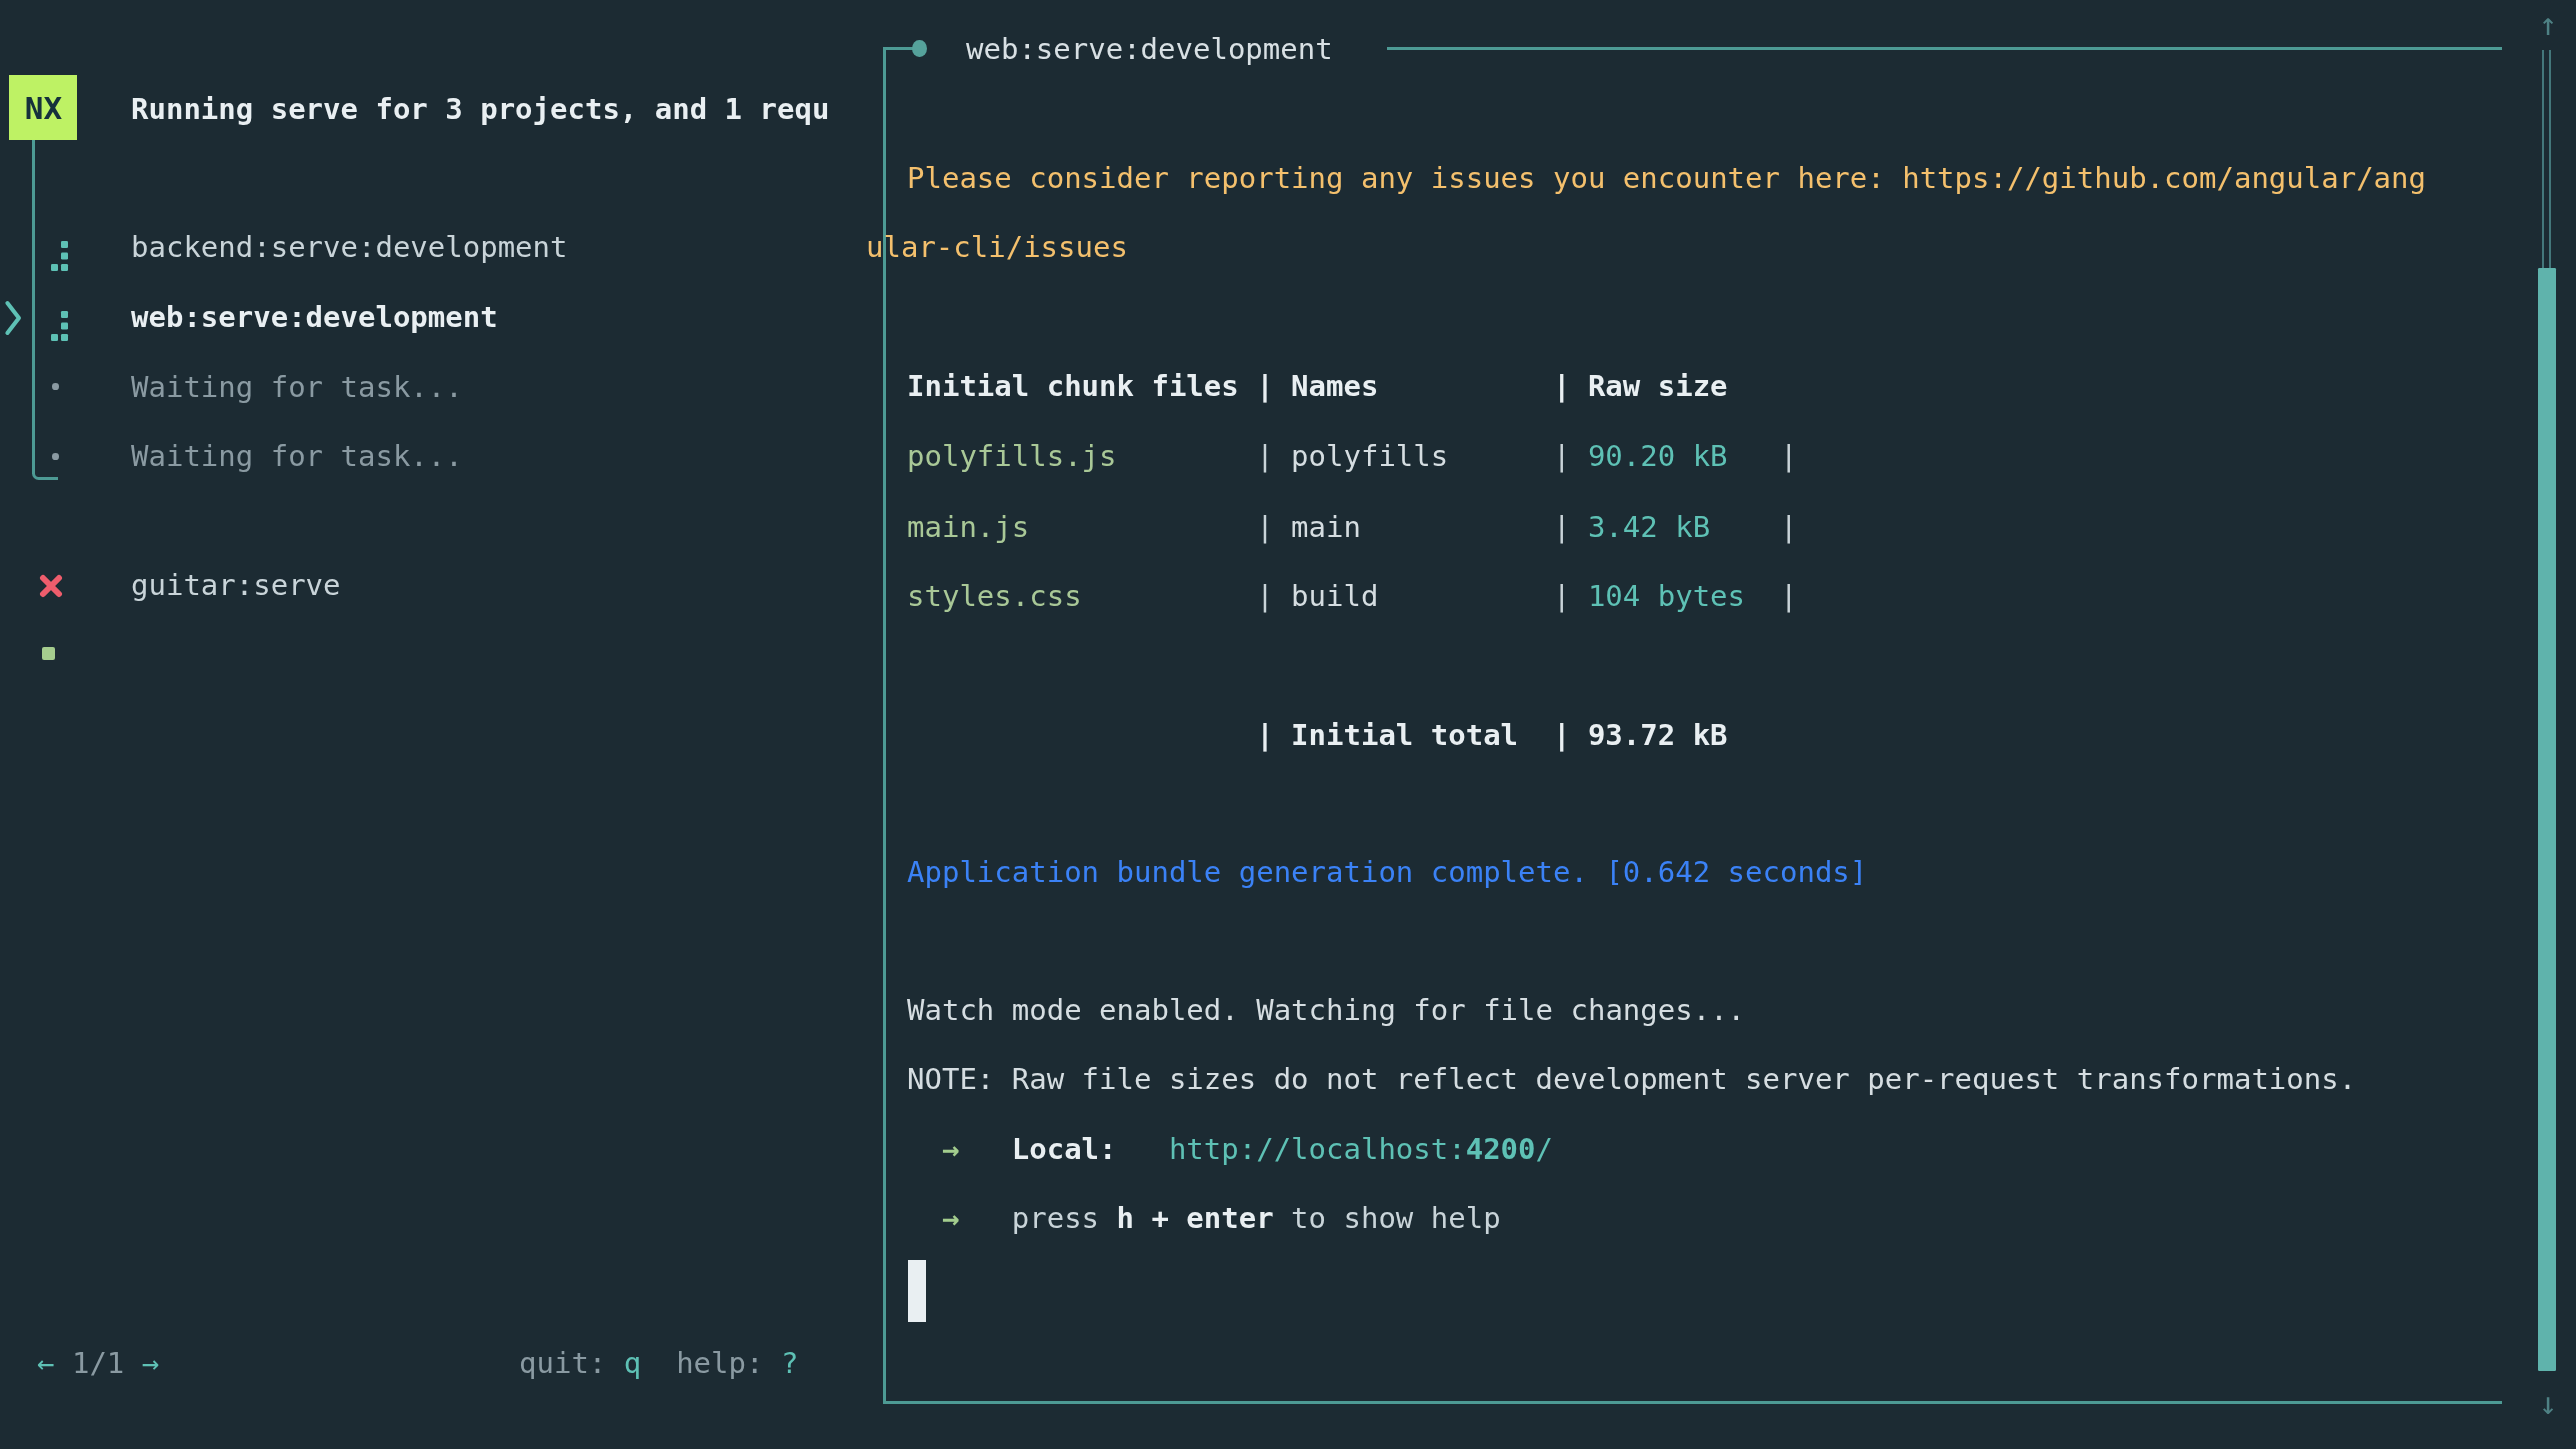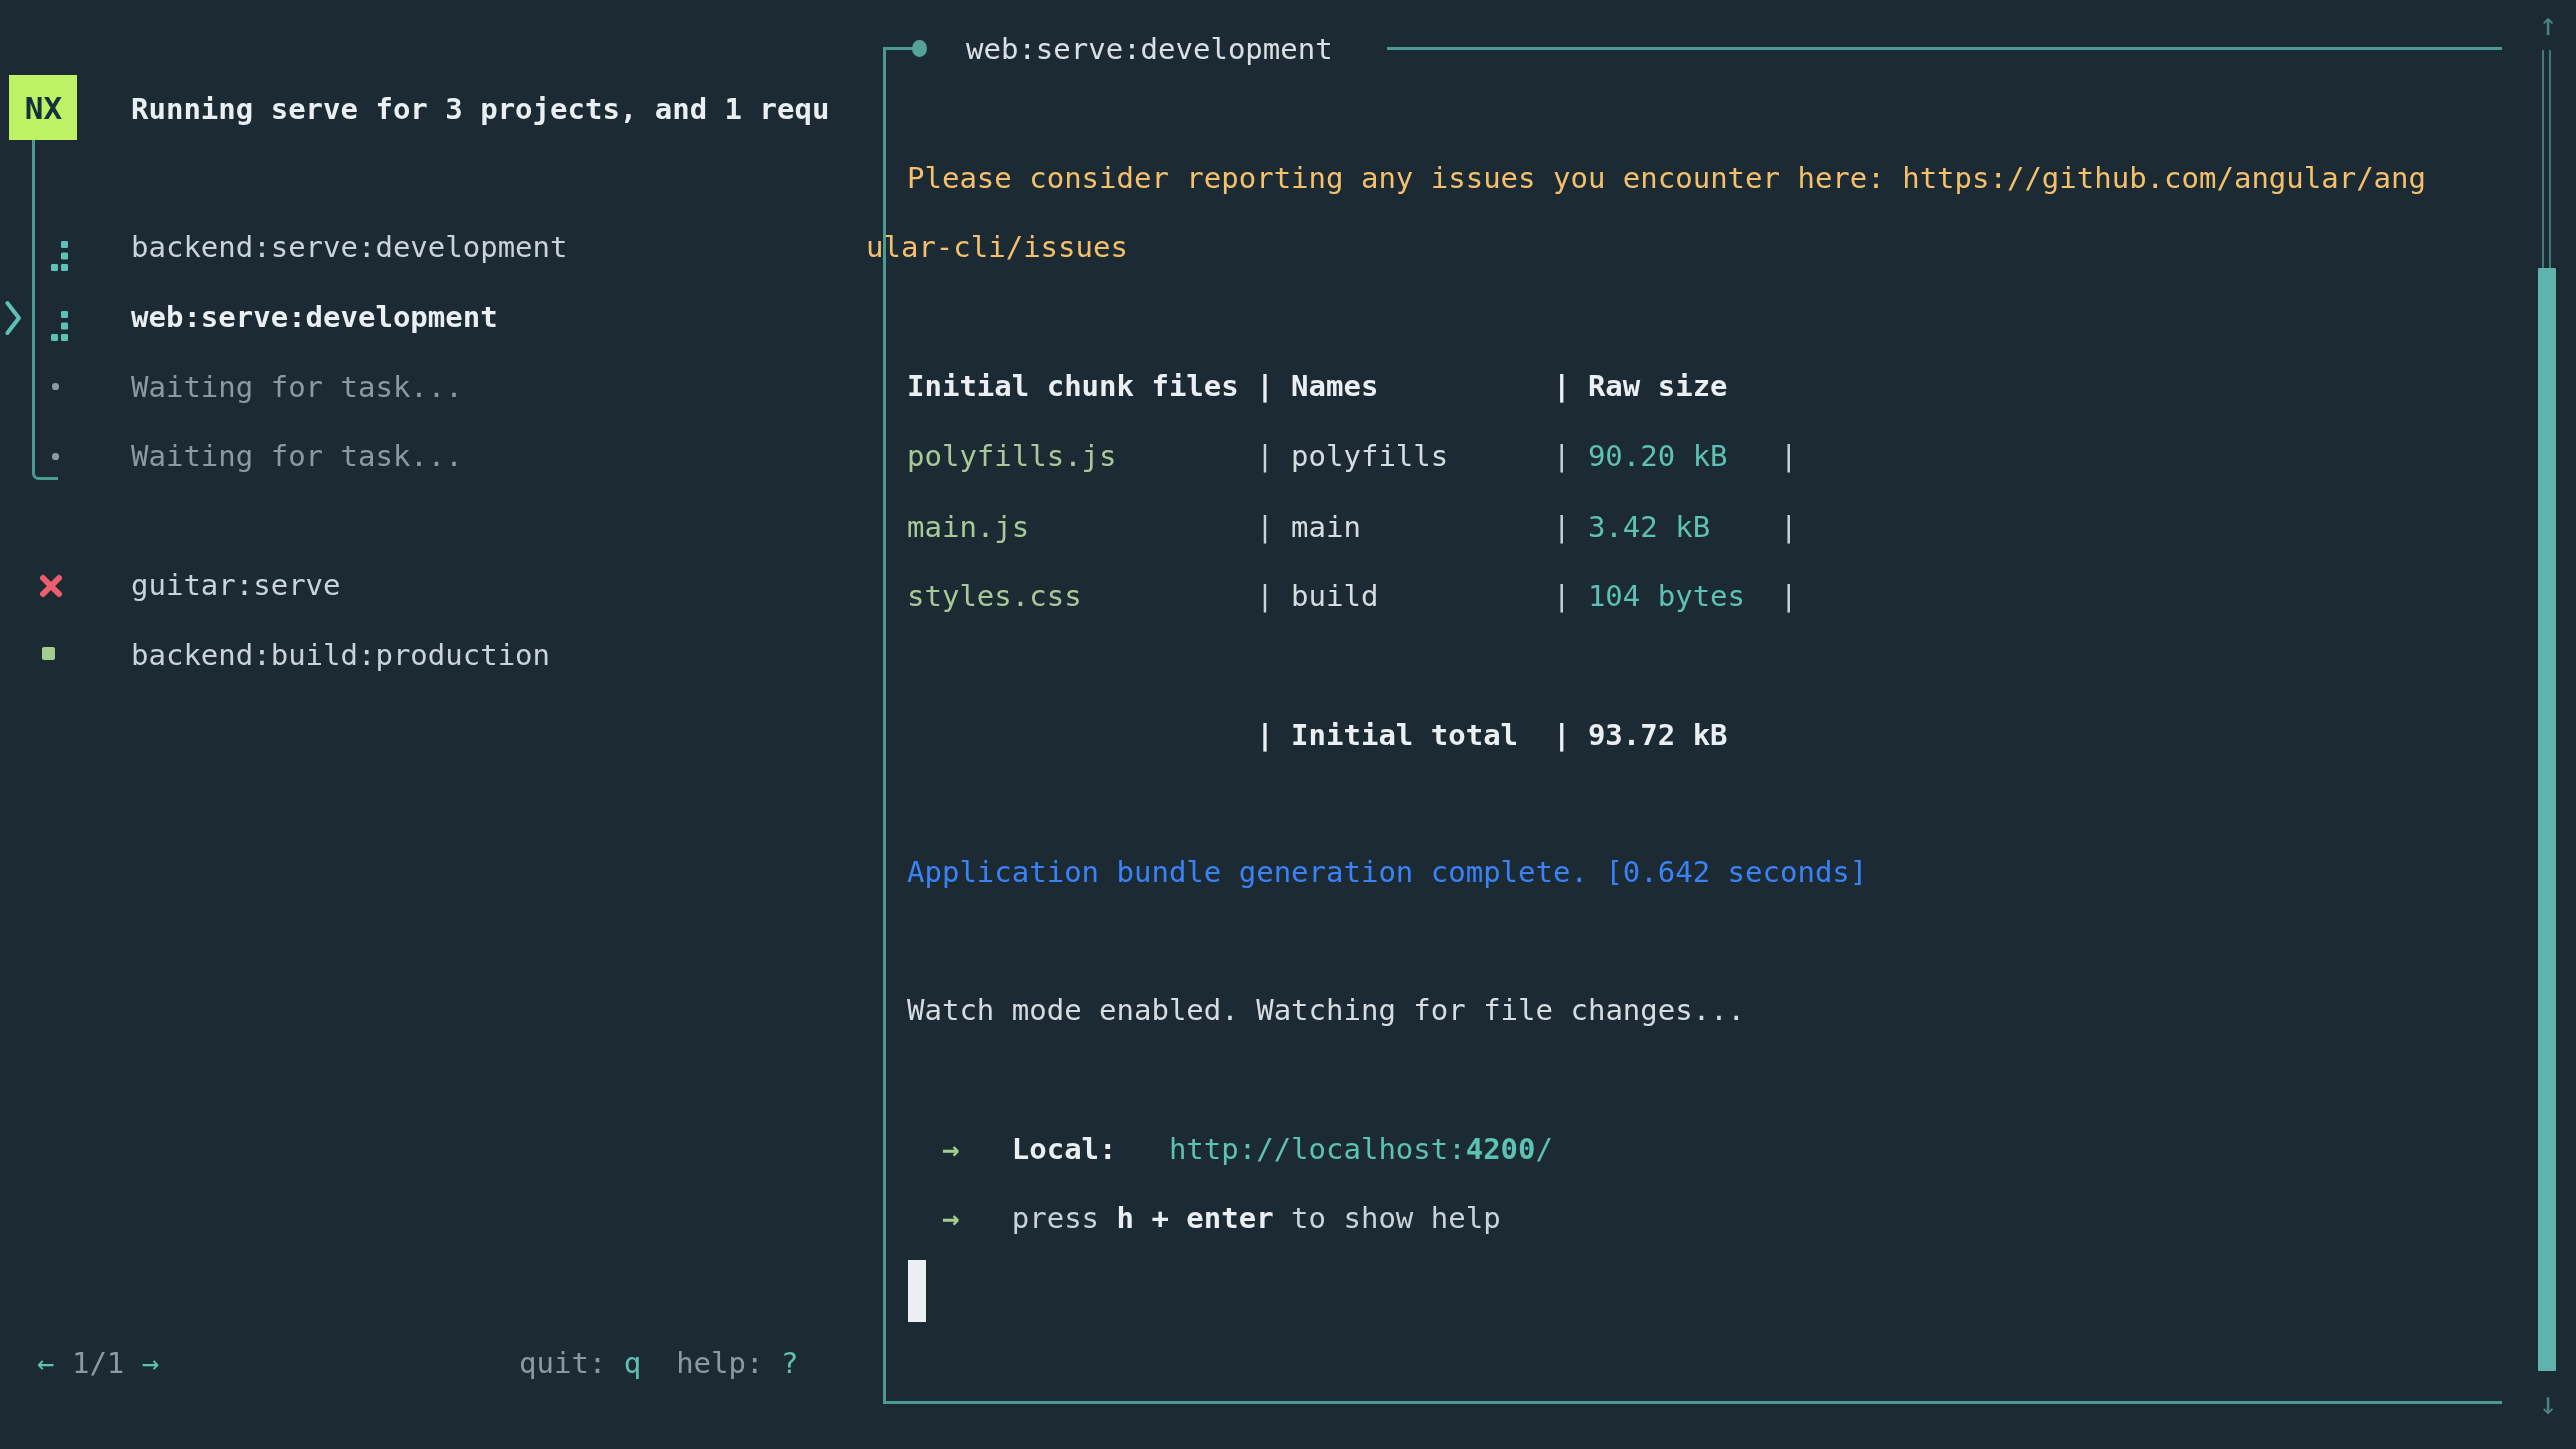--- a/index.html
+++ b/index.html
@@ -98,23 +98,20 @@
 
   <svg style="position:absolute;left:39px;top:574px;" width="24" height="24" viewBox="0 0 36 36">
     <line x1="6" y1="6" x2="30" y2="30" stroke="#ee5d6c" stroke-width="9" stroke-linecap="round"></line>
     <line x1="30" y1="6" x2="6" y2="30" stroke="#ee5d6c" stroke-width="9" stroke-linecap="round"></line>
   </svg>
   <div class="line" style="left:131px;top:550px;">
     <span>guitar:serve</span>
   </div>
 
   <div class="ok-square" style="left:42px;top:647px;"></div>
-  <div class="line" style="left:131px;top:620px;">
-    <span>backend:build:production</span>
-  </div>
 
   <div class="line" style="left:37px;top:1328px;">
     <span class="teal">←</span>
     <span class="dim" style="margin:0 1ch;">1/1</span>
     <span class="teal">→</span>
   </div>
 
   <div class="line" style="left:519px;top:1328px;">
     <span class="dim">quit:</span>
     <span class="teal" style="margin-left:1ch;">q</span>
@@ -159,20 +156,23 @@
     <span class="c-file"></span><span class="c-sep">|</span><span class="c-name">Initial total</span><span class="c-sep">|</span><span class="c-size">93.72 kB</span>
   </div>
 
   <div class="line" style="left:907px;top:837px;color:#3b82f6;">
     <span>Application bundle generation complete. [0.642 seconds]</span>
   </div>
 
   <div class="line" style="left:907px;top:975px;color:#d5dde1;">
     <span>Watch mode enabled. Watching for file changes...</span>
   </div>
+  <div class="line" style="left:907px;top:1044px;color:#d5dde1;">
+    <span>NOTE: Raw file sizes do not reflect development server per-request transformations.</span>
+  </div>
 
   <div class="line" style="left:907px;top:1114px;">
     <span class="lime bold" style="margin-left:2ch;">→</span>
     <span class="bold bright" style="margin-left:3ch;">Local:</span>
     <span class="teal" style="margin-left:3ch;"><span>http://localhost:</span><span class="bold">4200</span><span>/</span></span>
   </div>
 
   <div class="line" style="left:907px;top:1183px;">
     <span class="lime bold" style="margin-left:2ch;">→</span>
     <span style="margin-left:3ch;">press </span>

